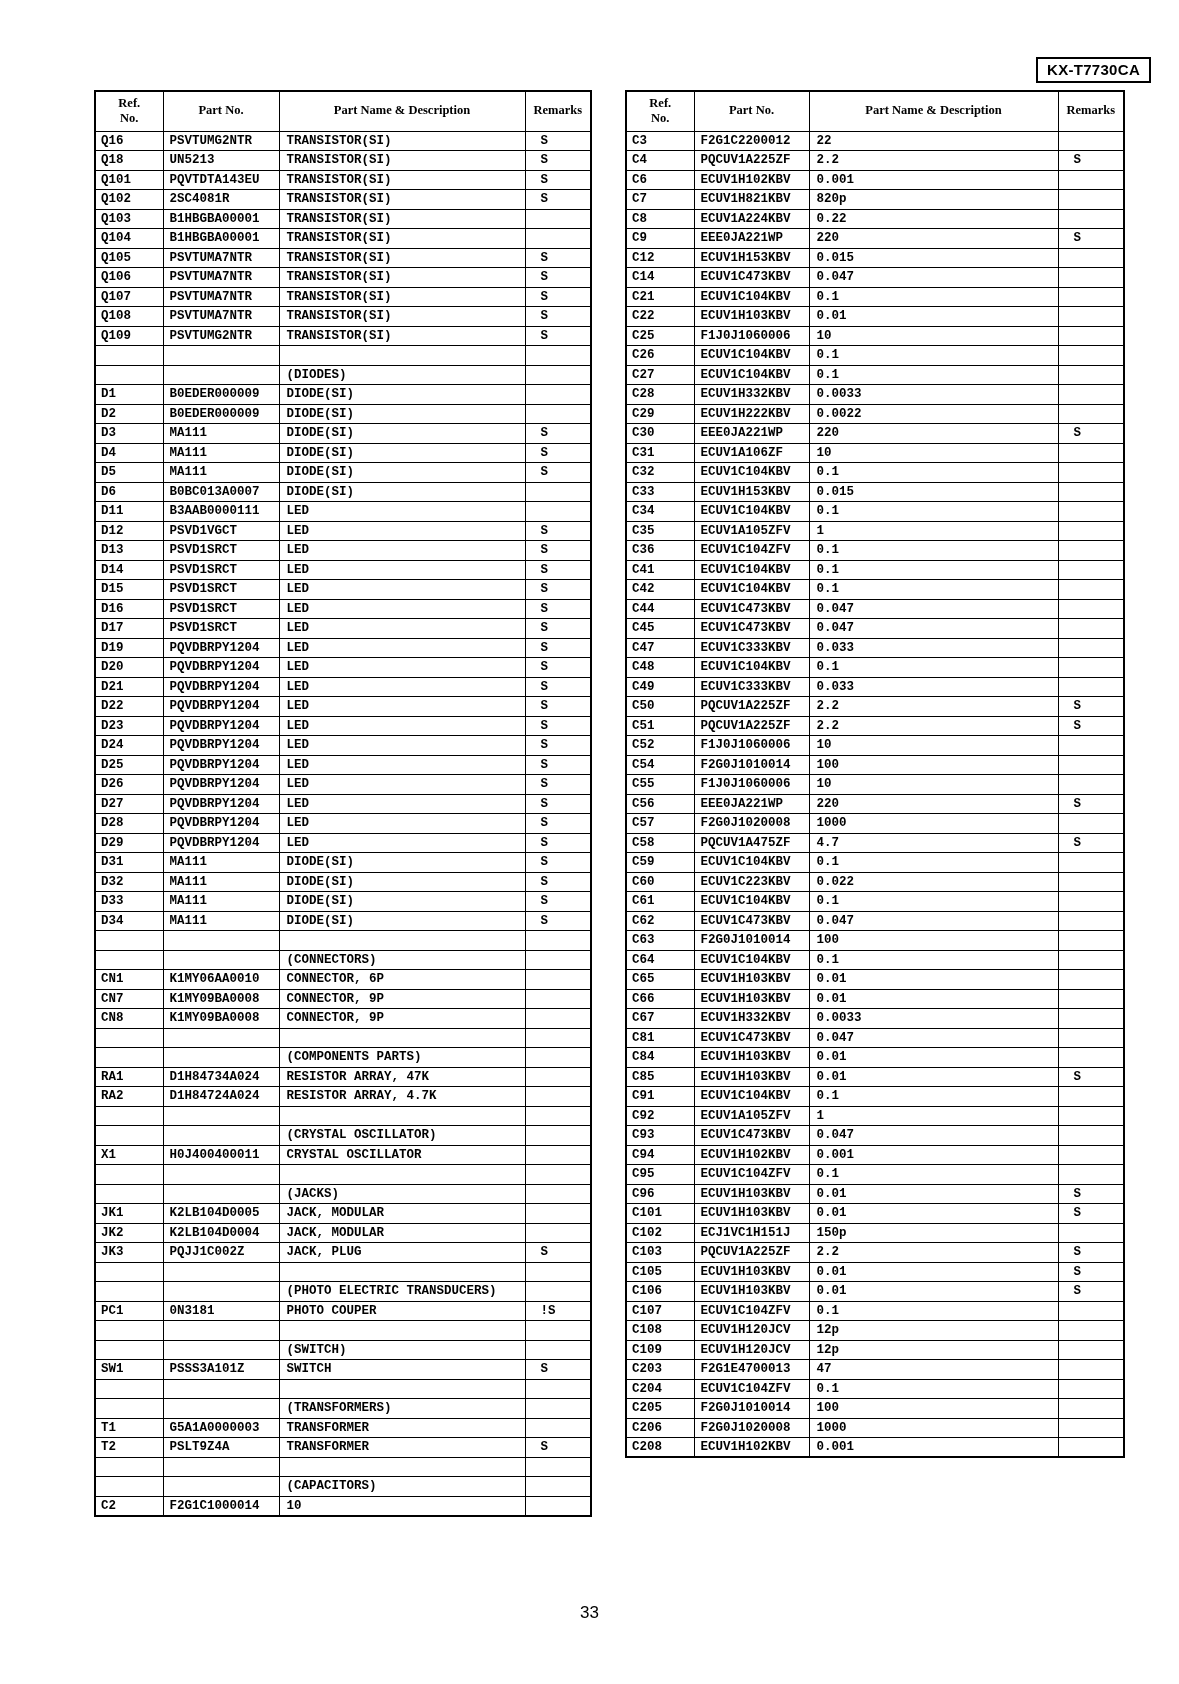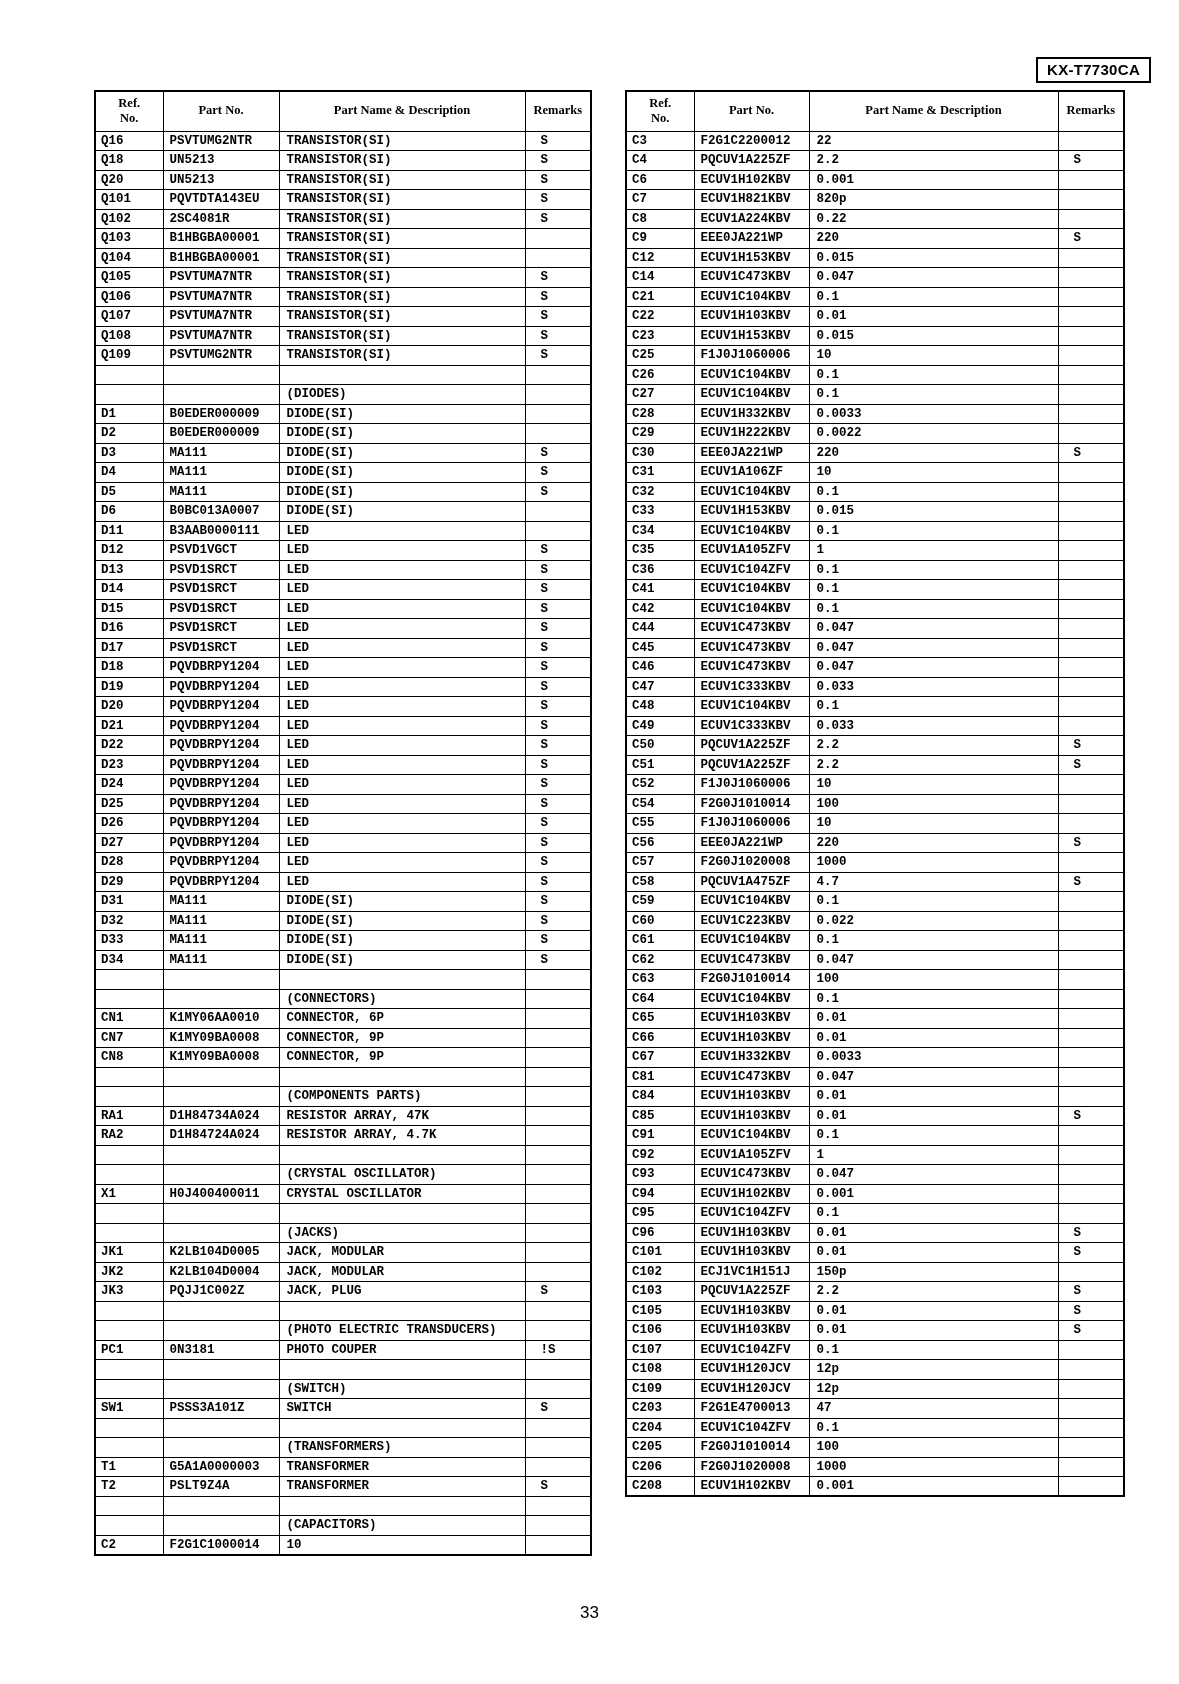--- a/index.html
+++ b/index.html
@@ -83,26 +83,20 @@
         <td class="col-desc">TRANSISTOR(SI)</td>
         <td class="col-rem">S</td>
       </tr>
       <tr>
         <td class="col-ref">Q18</td>
         <td class="col-part">UN5213</td>
         <td class="col-desc">TRANSISTOR(SI)</td>
         <td class="col-rem">S</td>
       </tr>
       <tr>
-        <td class="col-ref">Q20</td>
-        <td class="col-part">UN5213</td>
-        <td class="col-desc">TRANSISTOR(SI)</td>
-        <td class="col-rem">S</td>
-      </tr>
-      <tr>
         <td class="col-ref">Q101</td>
         <td class="col-part">PQVTDTA143EU</td>
         <td class="col-desc">TRANSISTOR(SI)</td>
         <td class="col-rem">S</td>
       </tr>
       <tr>
         <td class="col-ref">Q102</td>
         <td class="col-part">2SC4081R</td>
         <td class="col-desc">TRANSISTOR(SI)</td>
         <td class="col-rem">S</td>
@@ -229,26 +223,20 @@
       </tr>
       <tr>
         <td class="col-ref">D16</td>
         <td class="col-part">PSVD1SRCT</td>
         <td class="col-desc">LED</td>
         <td class="col-rem">S</td>
       </tr>
       <tr>
         <td class="col-ref">D17</td>
         <td class="col-part">PSVD1SRCT</td>
-        <td class="col-desc">LED</td>
-        <td class="col-rem">S</td>
-      </tr>
-      <tr>
-        <td class="col-ref">D18</td>
-        <td class="col-part">PQVDBRPY1204</td>
         <td class="col-desc">LED</td>
         <td class="col-rem">S</td>
       </tr>
       <tr>
         <td class="col-ref">D19</td>
         <td class="col-part">PQVDBRPY1204</td>
         <td class="col-desc">LED</td>
         <td class="col-rem">S</td>
       </tr>
       <tr>
@@ -588,26 +576,20 @@
         <td class="col-desc">0.1</td>
         <td class="col-rem"></td>
       </tr>
       <tr>
         <td class="col-ref">C22</td>
         <td class="col-part">ECUV1H103KBV</td>
         <td class="col-desc">0.01</td>
         <td class="col-rem"></td>
       </tr>
       <tr>
-        <td class="col-ref">C23</td>
-        <td class="col-part">ECUV1H153KBV</td>
-        <td class="col-desc">0.015</td>
-        <td class="col-rem"></td>
-      </tr>
-      <tr>
         <td class="col-ref">C25</td>
         <td class="col-part">F1J0J1060006</td>
         <td class="col-desc">10</td>
         <td class="col-rem"></td>
       </tr>
       <tr>
         <td class="col-ref">C26</td>
         <td class="col-part">ECUV1C104KBV</td>
         <td class="col-desc">0.1</td>
         <td class="col-rem"></td>
@@ -685,26 +667,20 @@
         <td class="col-rem"></td>
       </tr>
       <tr>
         <td class="col-ref">C44</td>
         <td class="col-part">ECUV1C473KBV</td>
         <td class="col-desc">0.047</td>
         <td class="col-rem"></td>
       </tr>
       <tr>
         <td class="col-ref">C45</td>
-        <td class="col-part">ECUV1C473KBV</td>
-        <td class="col-desc">0.047</td>
-        <td class="col-rem"></td>
-      </tr>
-      <tr>
-        <td class="col-ref">C46</td>
         <td class="col-part">ECUV1C473KBV</td>
         <td class="col-desc">0.047</td>
         <td class="col-rem"></td>
       </tr>
       <tr>
         <td class="col-ref">C47</td>
         <td class="col-part">ECUV1C333KBV</td>
         <td class="col-desc">0.033</td>
         <td class="col-rem"></td>
       </tr>

